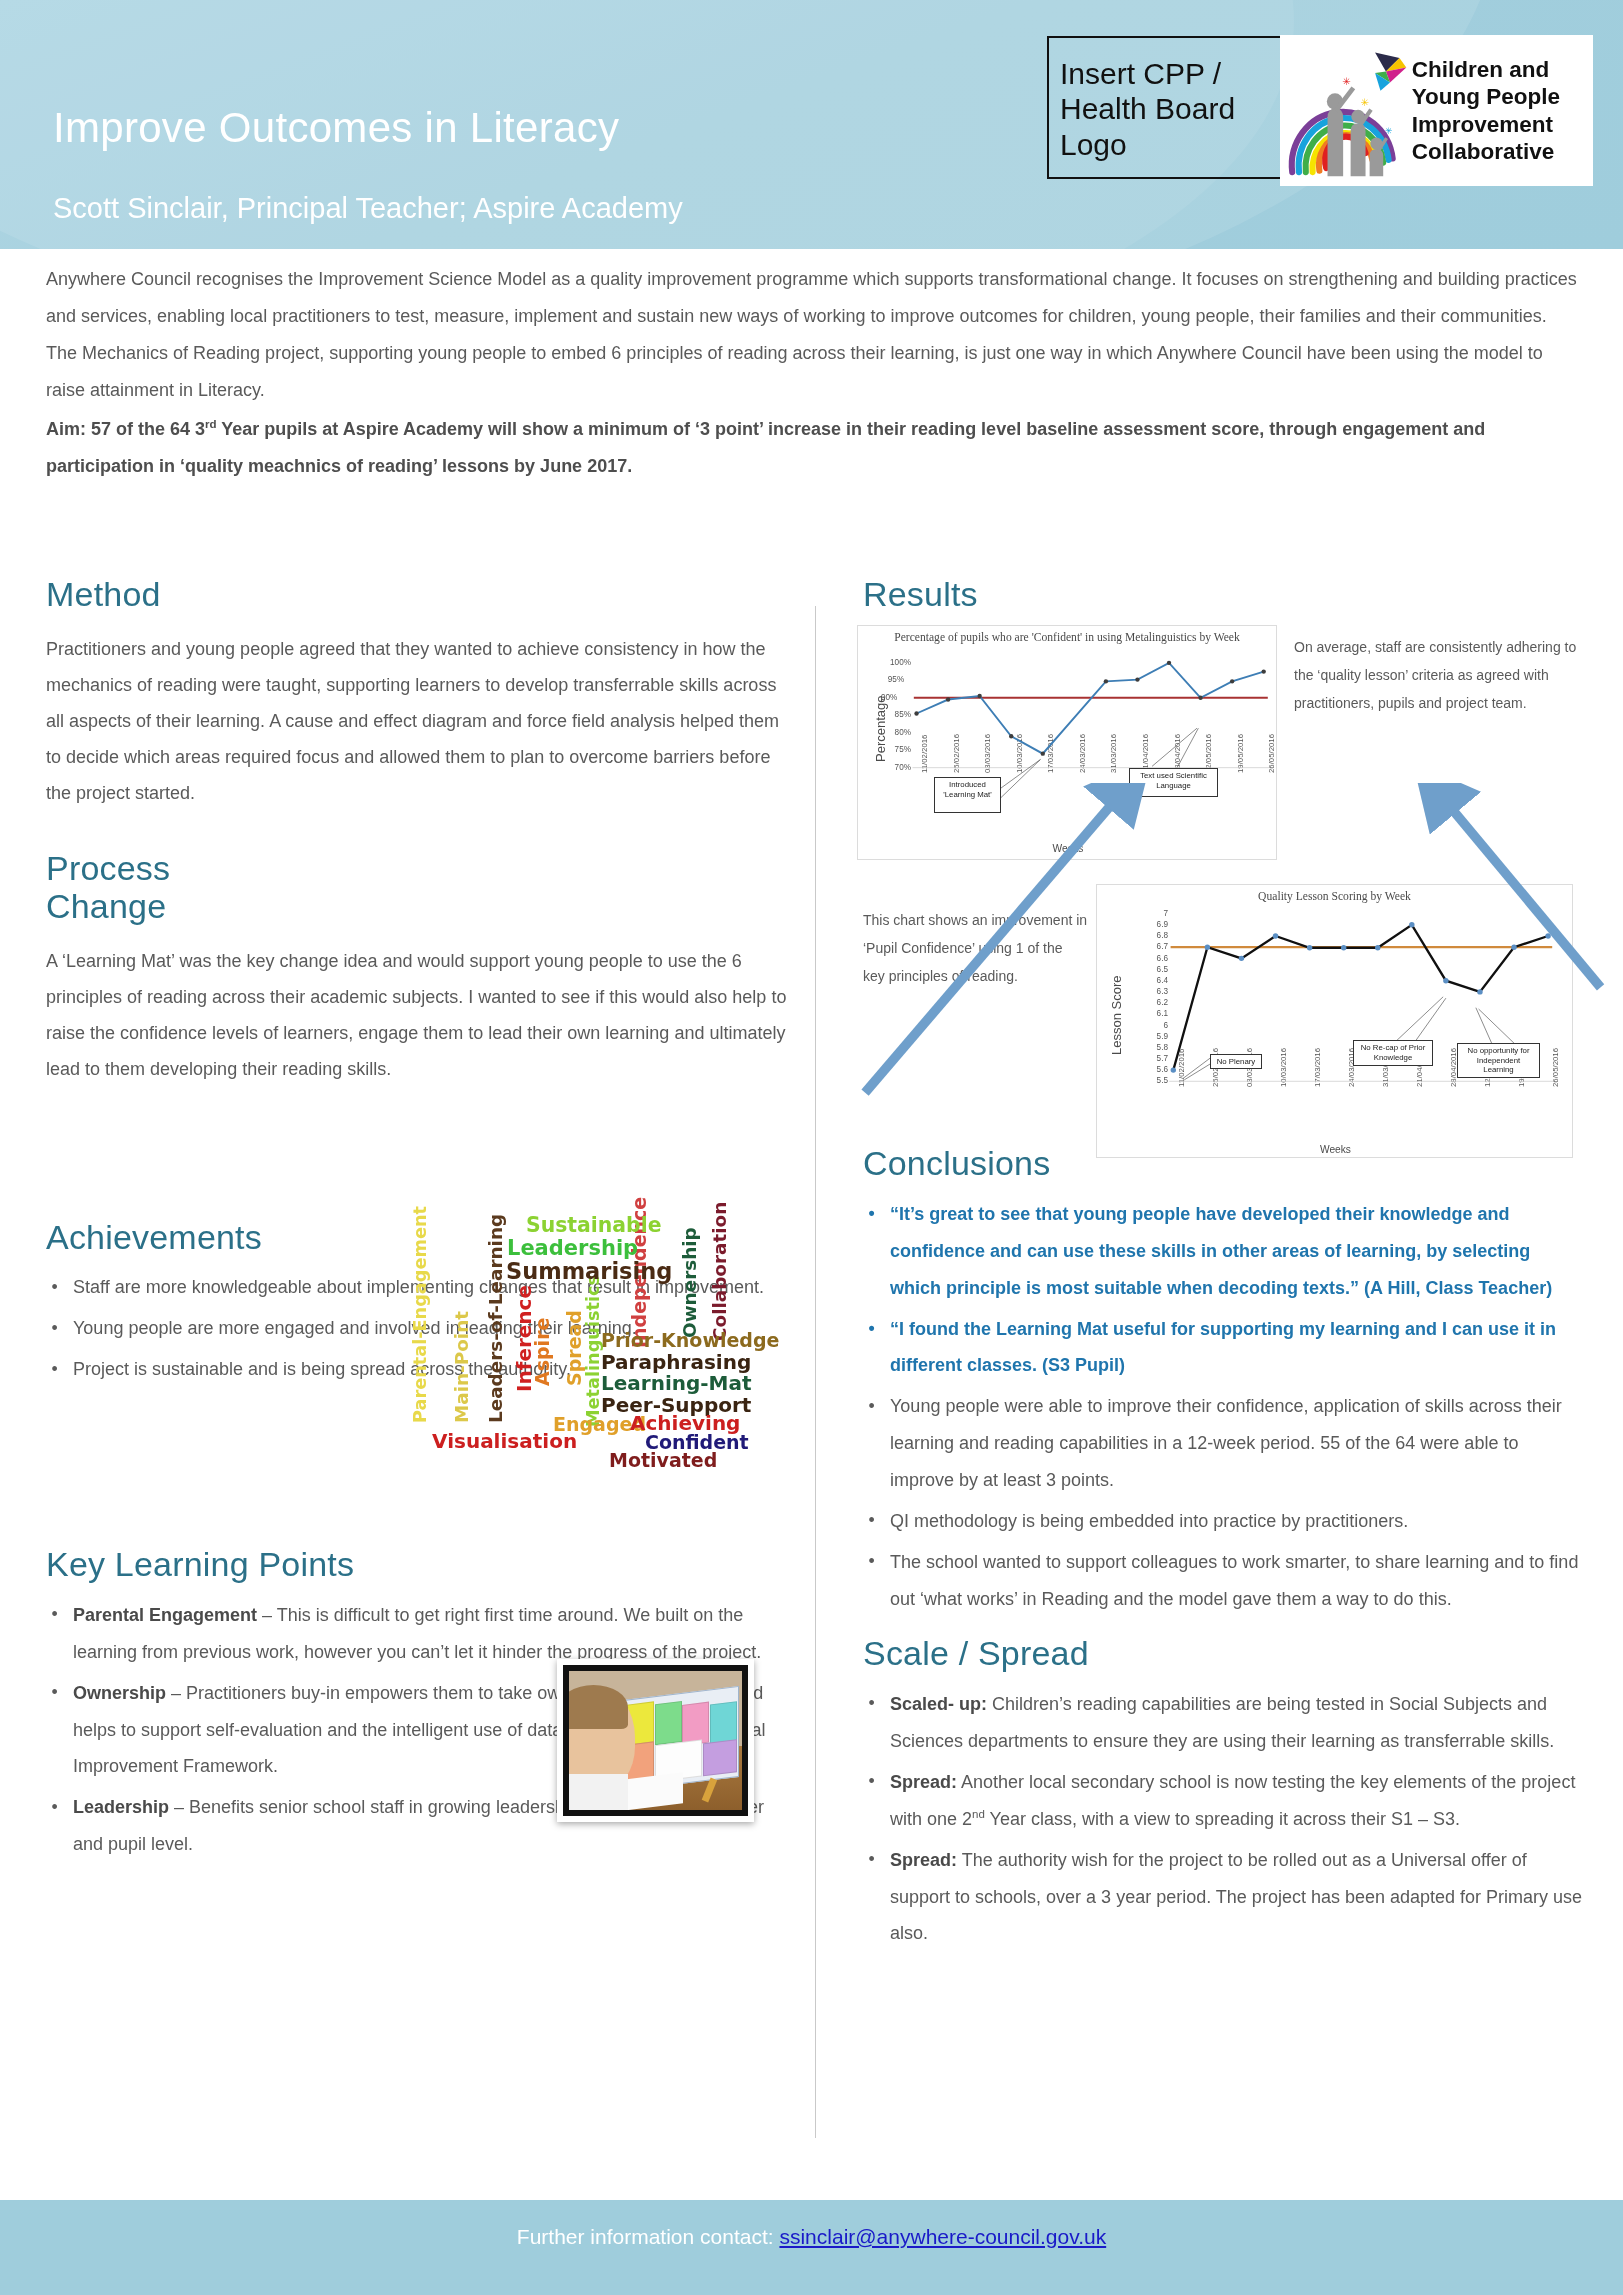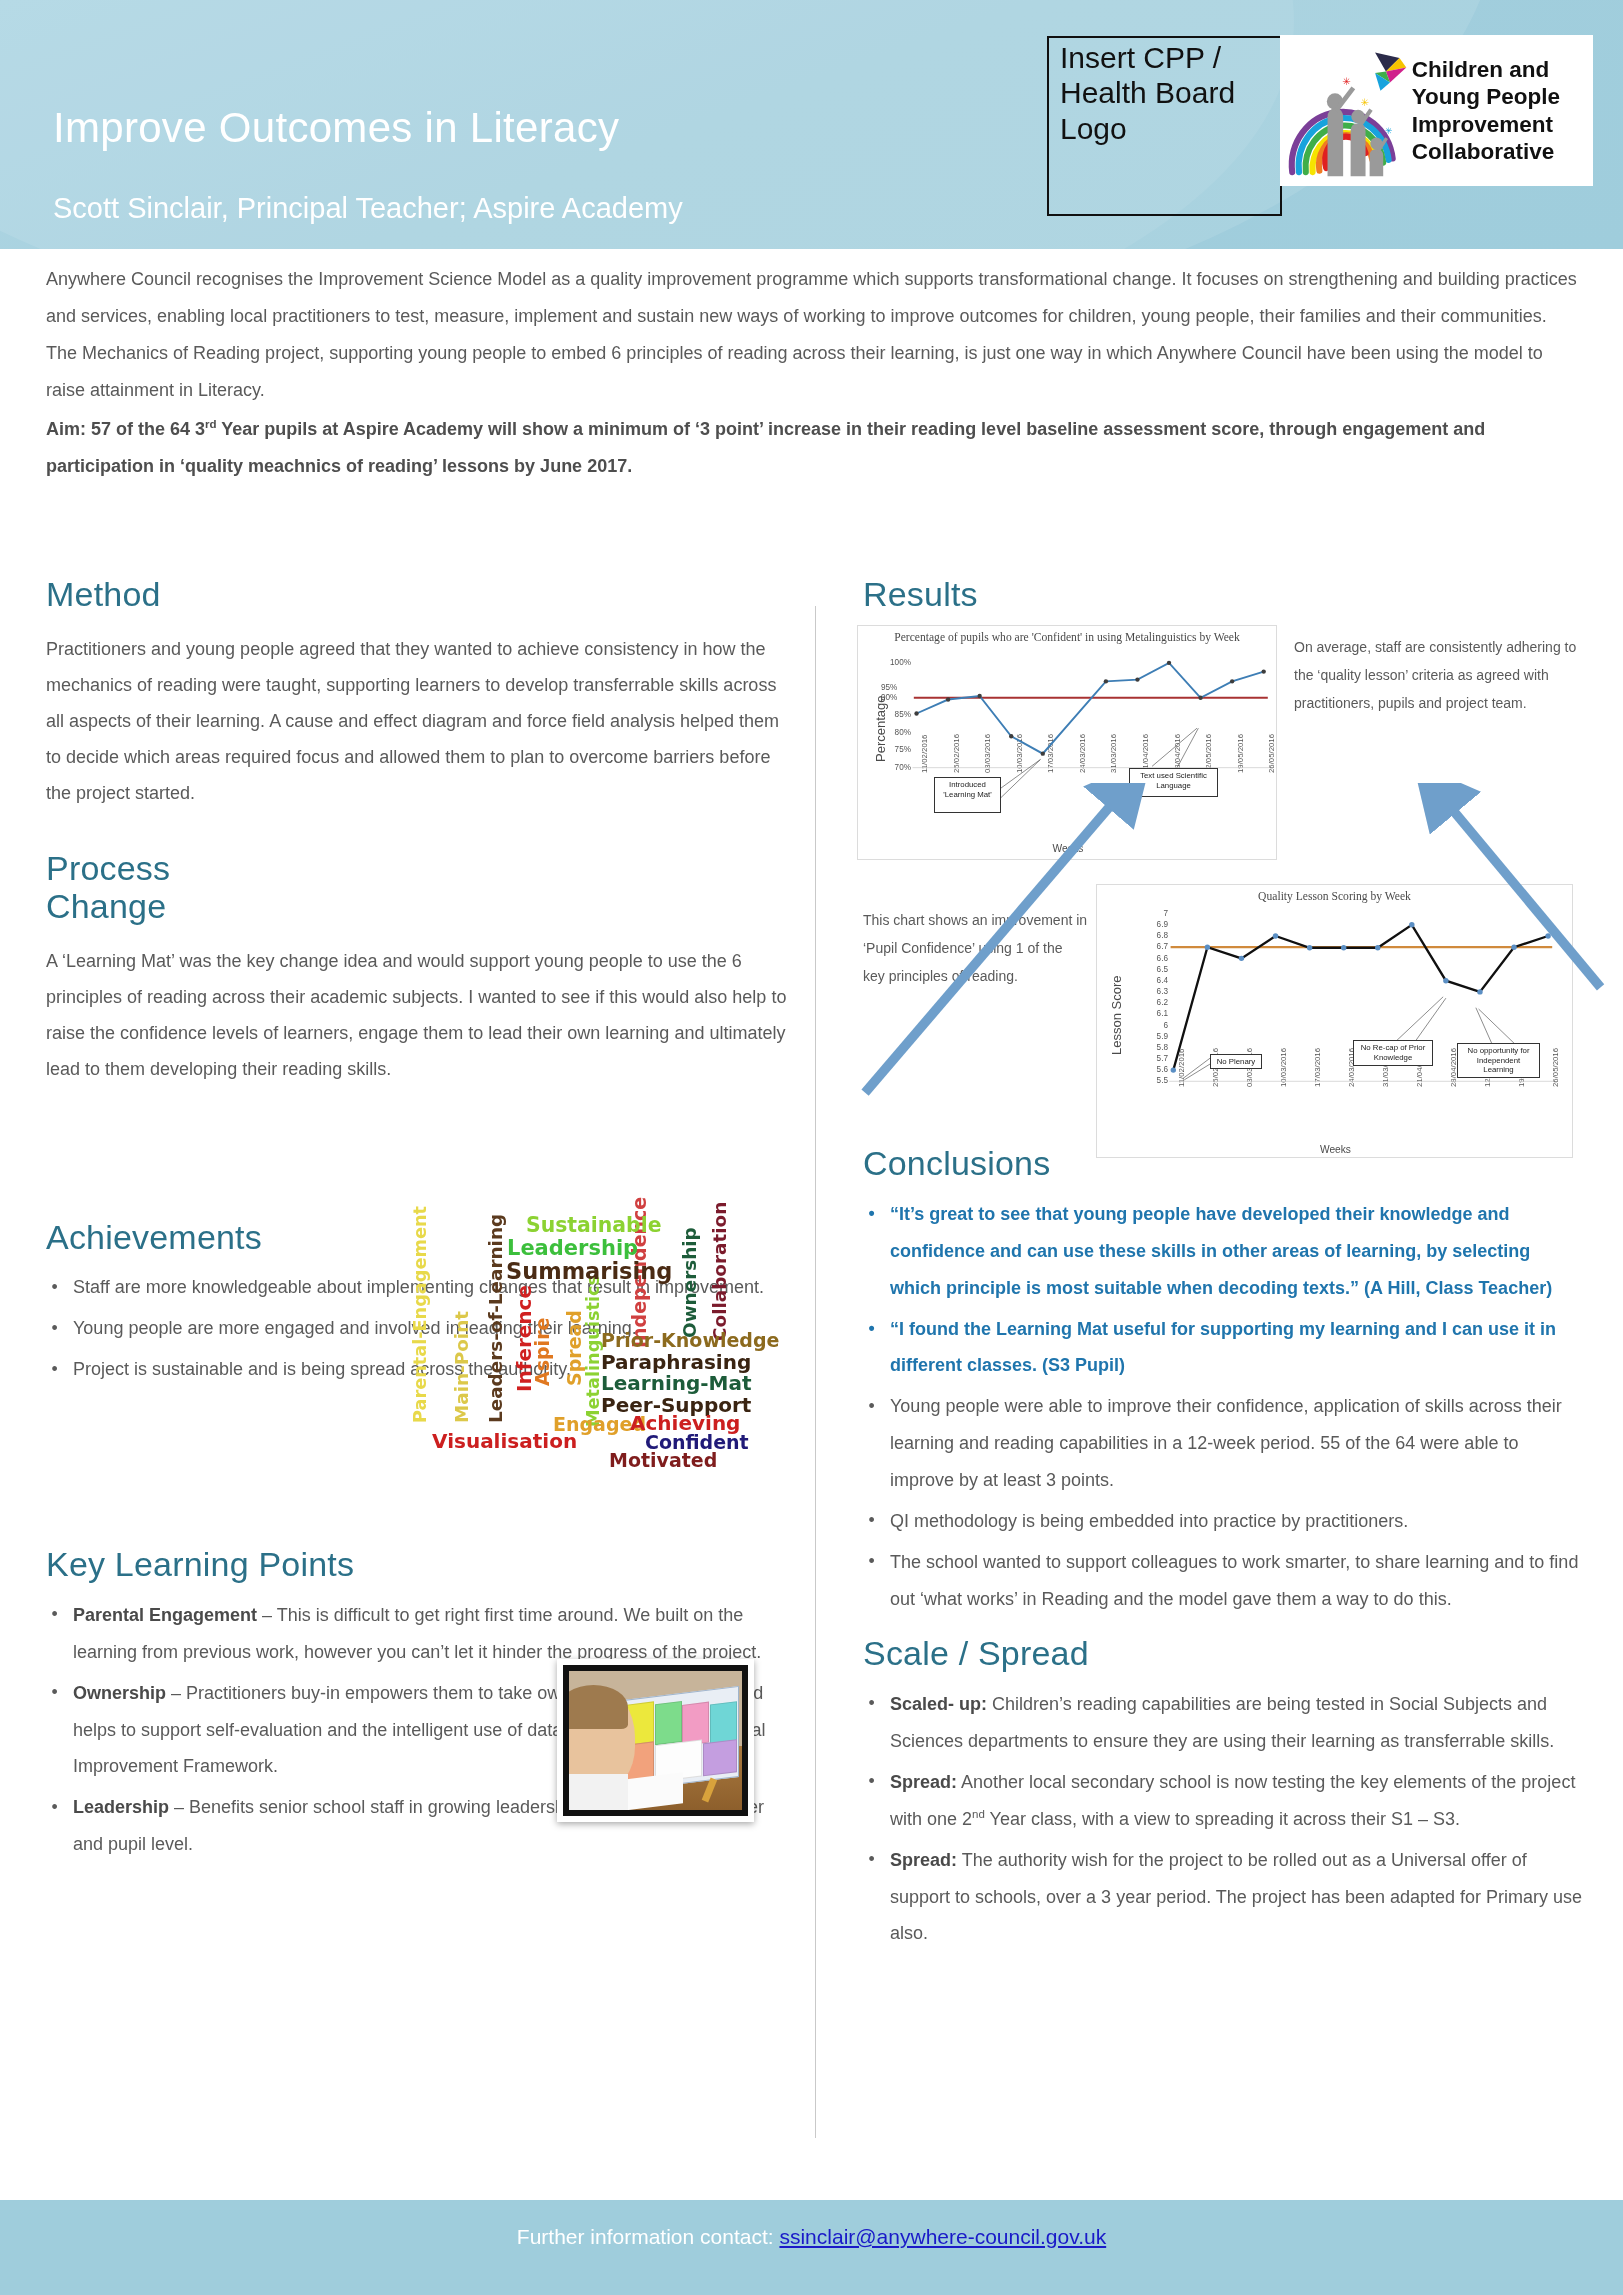--- a/index.html
+++ b/index.html
@@ -37,23 +37,23 @@
     font-size:42px;color:#ffffff;font-weight:400;letter-spacing:0.3px;
     white-space:nowrap;
   }
   .author{
     position:absolute;left:53px;top:192px;
     font-size:29px;color:#ffffff;font-weight:400;
     white-space:nowrap;
   }
   
   .logo-box{
-    position:absolute;left:1047px;top:36px;width:235px;height:180px;
+    position:absolute;left:1047px;top:36px;width:235px;height:143px;
     border:2.7px solid #101010;box-sizing:border-box;
-    padding:2px 11px;
+    padding:18px 11px;
     font-size:30px;line-height:1.18;color:#111;
     font-family:"Liberation Sans", sans-serif;
   }
   
   .cypic{
     position:absolute;left:1280px;top:35px;width:313px;height:151px;
     background:#ffffff;display:flex;align-items:center;
   }
   .cypic-art{position:relative;width:129px;height:136px;flex:0 0 129px;}
   .cypic-text{
@@ -315,21 +315,21 @@
 
 <div class="chart-card chart1">
   <div class="chart-title">Percentage of pupils who are 'Confident' in using Metalinguistics by Week</div>
   <div class="ylab" style="left:15px;top:136px;">Percentage</div>
   <div id="c1-yticks">
       <div class="tick" style="left: 23px; top: 137px; width: 30px; text-align: right;">70%</div>
       <div class="tick" style="left: 23px; top: 119px; width: 30px; text-align: right;">75%</div>
       <div class="tick" style="left: 23px; top: 102px; width: 30px; text-align: right;">80%</div>
       <div class="tick" style="left: 23px; top: 84px; width: 30px; text-align: right;">85%</div>
       <div class="tick" style="left: 23px; top: 67px; width: 30px; text-align: left;">90%</div>
-      <div class="tick" style="left: 23px; top: 49px; width: 30px; text-align: left; margin-top: 8px;">95%</div>
+      <div class="tick" style="left: 23px; top: 49px; width: 30px; text-align: center;">95%</div>
       <div class="tick" style="left: 23px; top: 32px; width: 30px; text-align: right;">100%</div>
     </div>
   <div id="c1-xticks">
       <div class="xtick" style="left: 62px; top: 147px;">11/02/2016</div>
       <div class="xtick" style="left: 94px; top: 147px;">25/02/2016</div>
       <div class="xtick" style="left: 125px; top: 147px;">03/03/2016</div>
       <div class="xtick" style="left: 157px; top: 147px;">10/03/2016</div>
       <div class="xtick" style="left: 188px; top: 147px;">17/03/2016</div>
       <div class="xtick" style="left: 220px; top: 147px;">24/03/2016</div>
       <div class="xtick" style="left: 251px; top: 147px;">31/03/2016</div>

